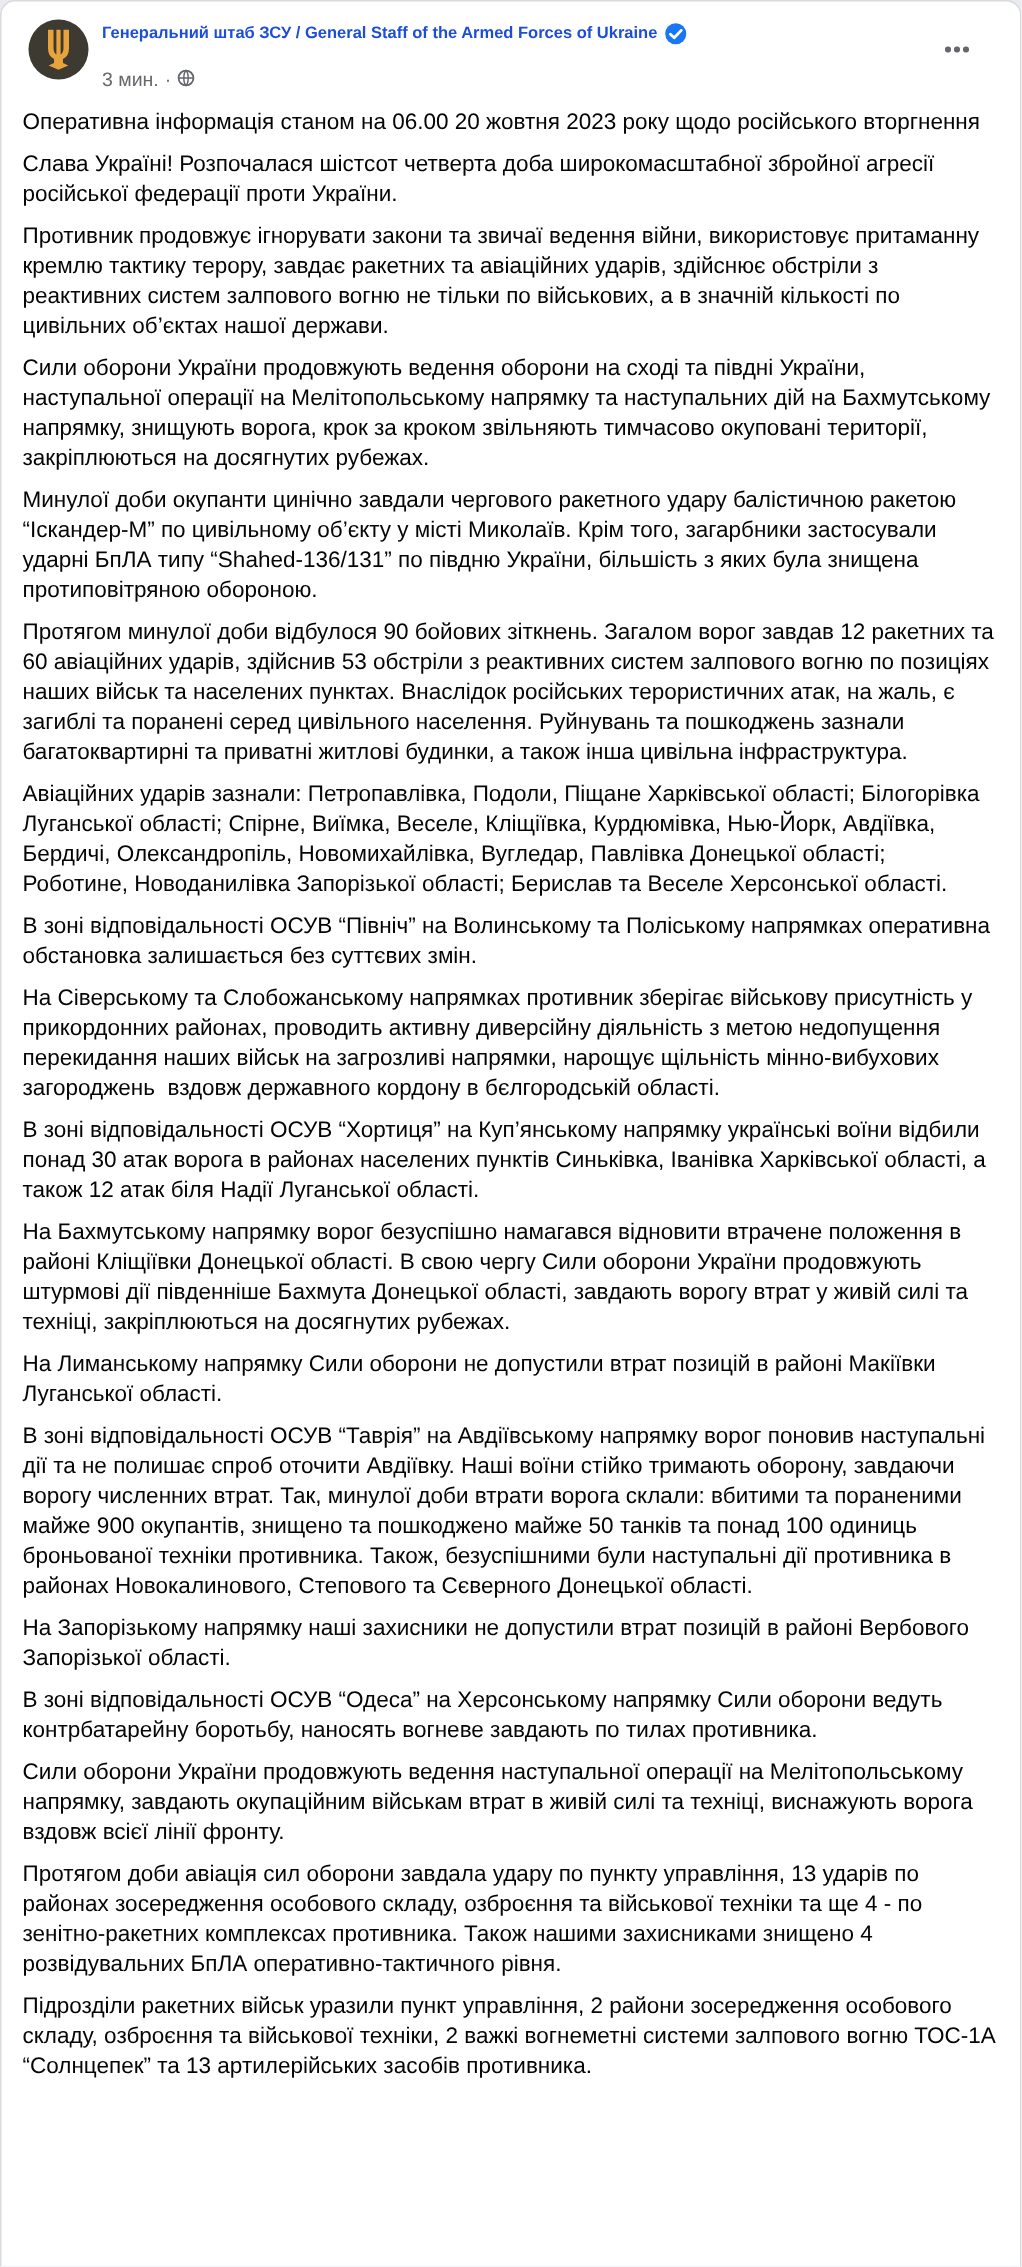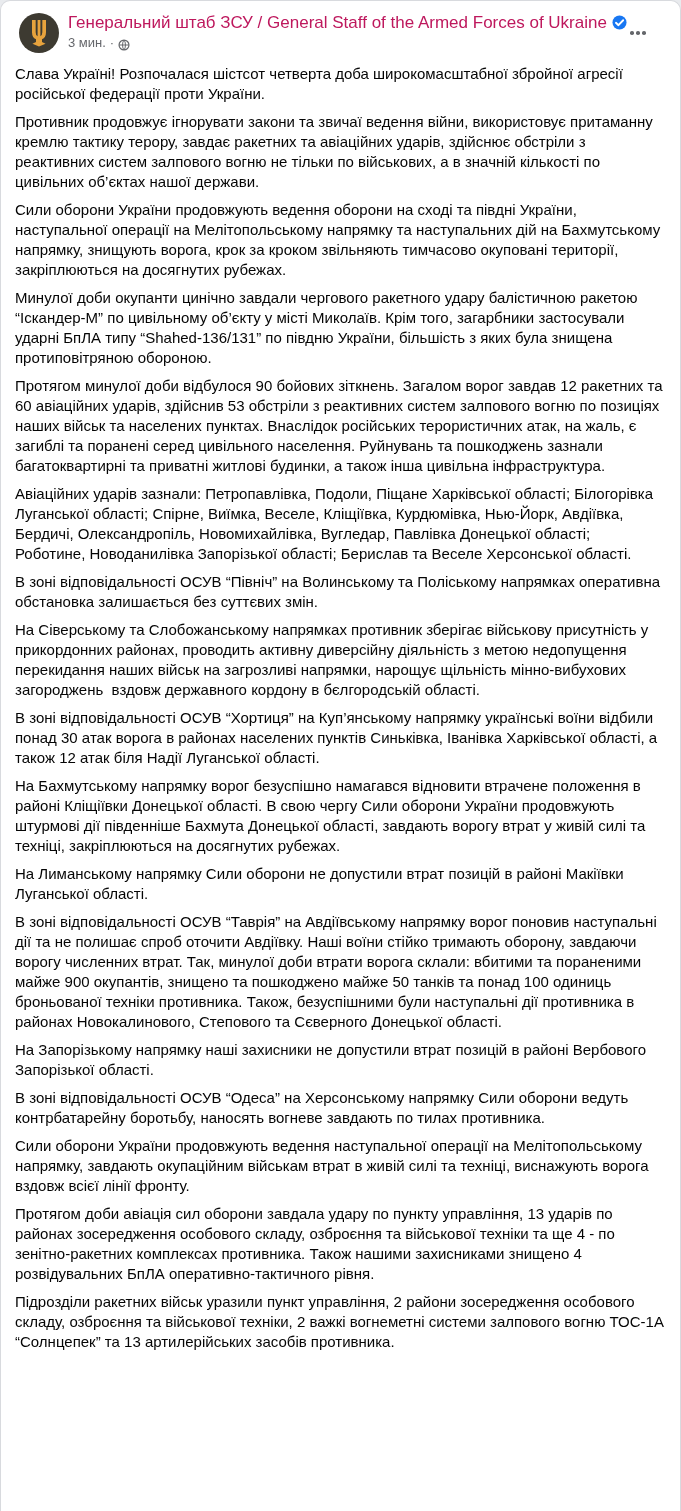--- a/index.html
+++ b/index.html
@@ -31,27 +31,27 @@
     display:flex; align-items:center; justify-content:center;
     cursor:pointer;
   }
   .avatar svg { display:block; }
   .header-info { margin-left:9px; min-width:0; flex:1 1 auto; }
   .page-name-row {
     display:flex; align-items:center; gap:5px;
     white-space:nowrap;
   }
   .page-name {
-    font-size:17px; font-weight:400; color:#be185d;
+    font-size:11px; font-weight:700; color:#1d4ed8;
     line-height:19px; cursor:pointer;
   }
   .verified-badge { flex:0 0 auto; display:inline-flex; }
   .meta-row {
-    margin-top:3px;
-    display:flex; align-items:flex-end; gap:4px;
+    margin-top:13px;
+    display:flex; align-items:flex-start; gap:4px;
     font-size:13px; color:#65676b; line-height:16px;
   }
   .meta-time { cursor:pointer; }
   .meta-sep { color:#65676b; }
   .globe { display:inline-flex; margin-top:1px; }
 
   .more-btn {
     flex:0 0 auto;
     margin-left:auto;
     margin-right:10px;
@@ -116,20 +116,21 @@
 
     <div class="more-btn" role="button">
       <i></i>
       <i></i>
       <i></i>
     </div>
 
   </div>
 
   <div class="post-body">
+      <div class="post-paragraph">Оперативна інформація станом на 06.00 20 жовтня 2023 року щодо російського вторгнення</div>
       <div class="post-paragraph">Слава Україні! Розпочалася шістсот четверта доба широкомасштабної збройної агресії російської федерації проти України.</div>
       <div class="post-paragraph">Противник продовжує ігнорувати закони та звичаї ведення війни, використовує притаманну кремлю тактику терору, завдає ракетних та авіаційних ударів, здійснює обстріли з реактивних систем залпового вогню не тільки по військових, а в значній кількості по цивільних об’єктах нашої держави.</div>
       <div class="post-paragraph">Сили оборони України продовжують ведення оборони на сході та півдні України, наступальної операції на Мелітопольському напрямку та наступальних дій на Бахмутському напрямку, знищують ворога, крок за кроком звільняють тимчасово окуповані території, закріплюються на досягнутих рубежах.</div>
       <div class="post-paragraph">Минулої доби окупанти цинічно завдали чергового ракетного удару балістичною ракетою “Іскандер-М” по цивільному об’єкту у місті Миколаїв. Крім того, загарбники застосували ударні БпЛА типу “Shahed-136/131” по півдню України, більшість з яких була знищена протиповітряною обороною.</div>
       <div class="post-paragraph">Протягом минулої доби відбулося 90 бойових зіткнень. Загалом ворог завдав 12 ракетних та 60 авіаційних ударів, здійснив 53 обстріли з реактивних систем залпового вогню по позиціях наших військ та населених пунктах. Внаслідок російських терористичних атак, на жаль, є загиблі та поранені серед цивільного населення. Руйнувань та пошкоджень зазнали багатоквартирні та приватні житлові будинки, а також інша цивільна інфраструктура.</div>
       <div class="post-paragraph">Авіаційних ударів зазнали: Петропавлівка, Подоли, Піщане Харківської області; Білогорівка Луганської області; Спірне, Виїмка, Веселе, Кліщіївка, Курдюмівка, Нью-Йорк, Авдіївка, Бердичі, Олександропіль, Новомихайлівка, Вугледар, Павлівка Донецької області; Роботине, Новоданилівка Запорізької області; Берислав та Веселе Херсонської області.</div>
       <div class="post-paragraph">В зоні відповідальності ОСУВ “Північ” на Волинському та Поліському напрямках оперативна обстановка залишається без суттєвих змін.</div>
       <div class="post-paragraph">На Сіверському та Слобожанському напрямках противник зберігає військову присутність у прикордонних районах, проводить активну диверсійну діяльність з метою недопущення перекидання наших військ на загрозливі напрямки, нарощує щільність мінно-вибухових загороджень  вздовж державного кордону в бєлгородській області.</div>
       <div class="post-paragraph">В зоні відповідальності ОСУВ “Хортиця” на Куп’янському напрямку українські воїни відбили понад 30 атак ворога в районах населених пунктів Синьківка, Іванівка Харківської області, а також 12 атак біля Надії Луганської області.</div>
       <div class="post-paragraph">На Бахмутському напрямку ворог безуспішно намагався відновити втрачене положення в районі Кліщіївки Донецької області. В свою чергу Сили оборони України продовжують штурмові дії південніше Бахмута Донецької області, завдають ворогу втрат у живій силі та техніці, закріплюються на досягнутих рубежах.</div>

